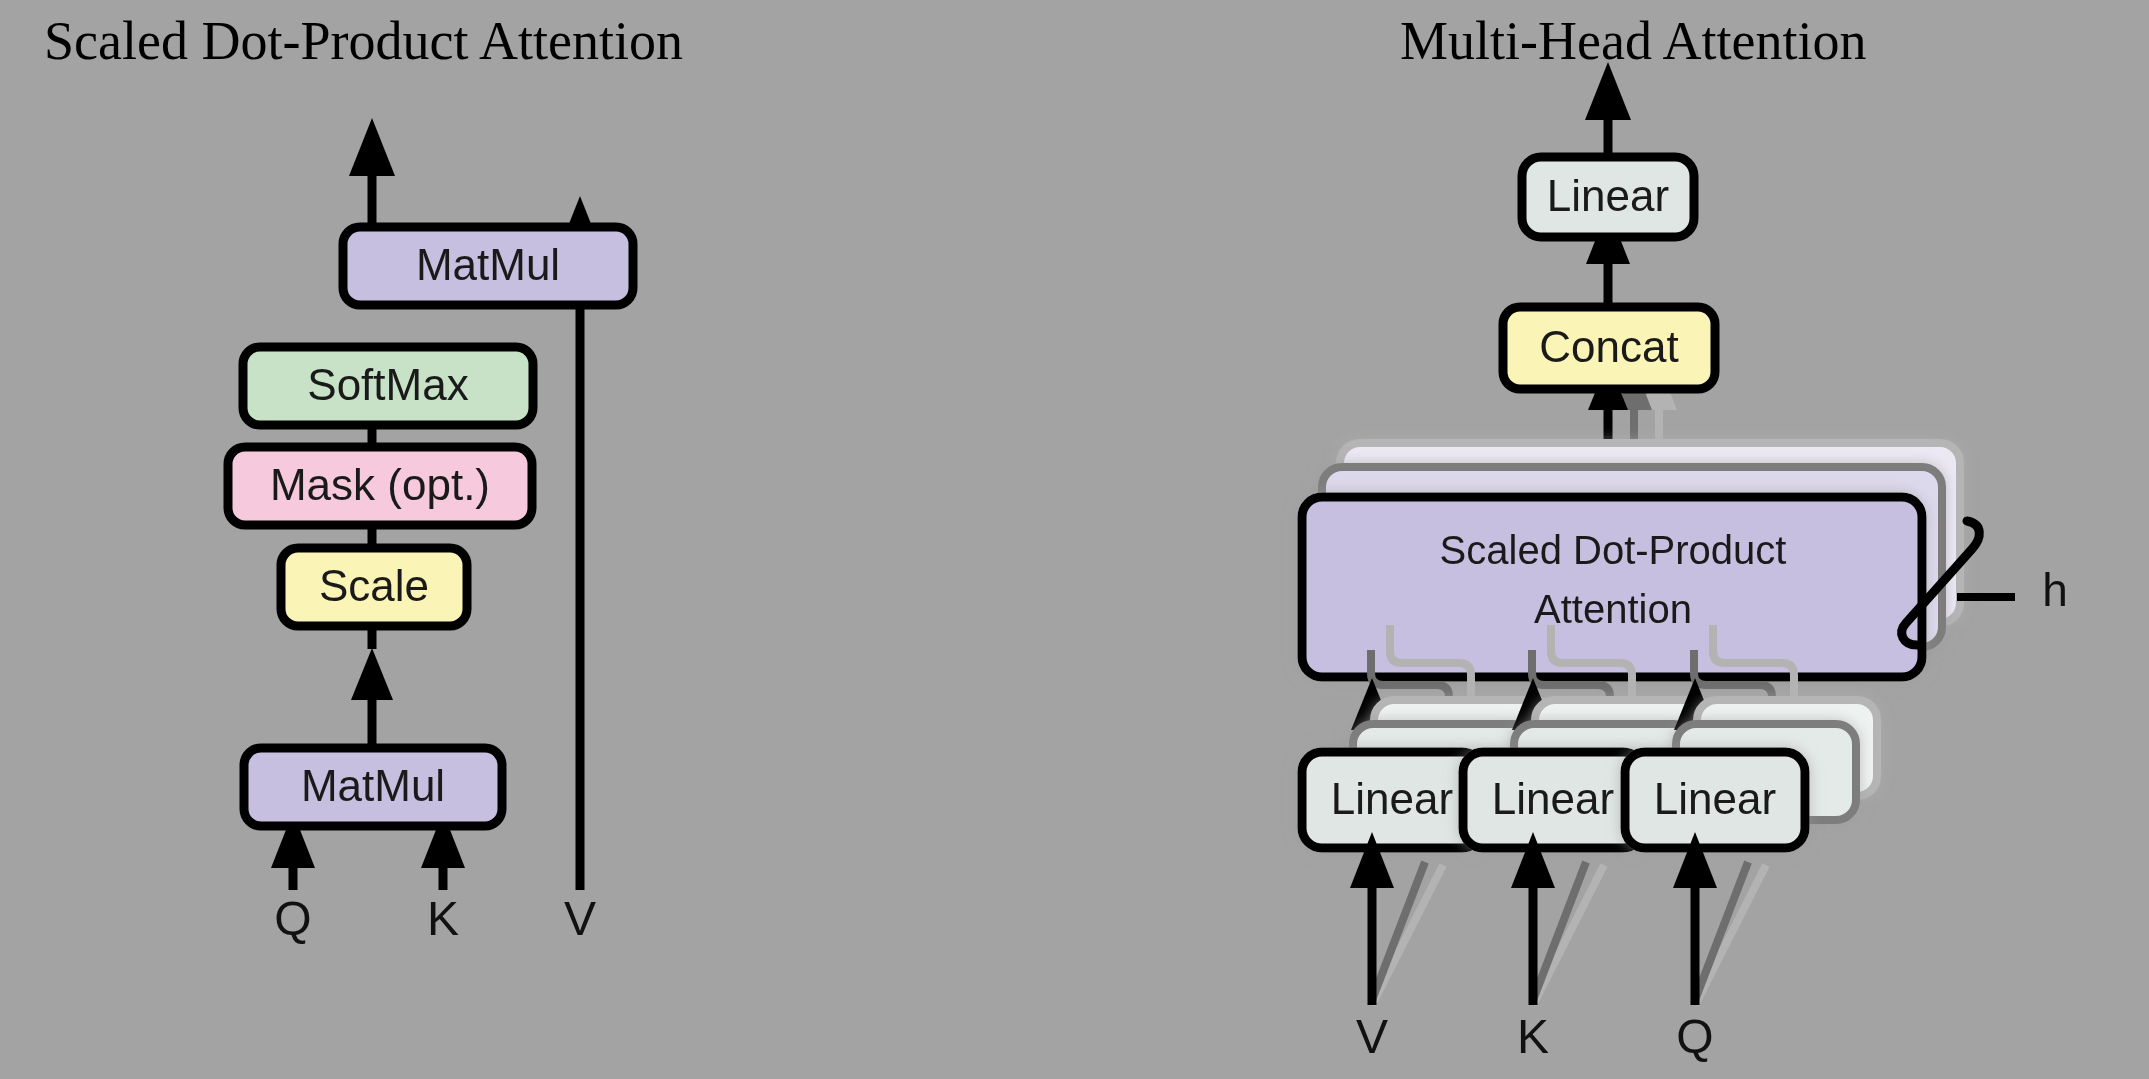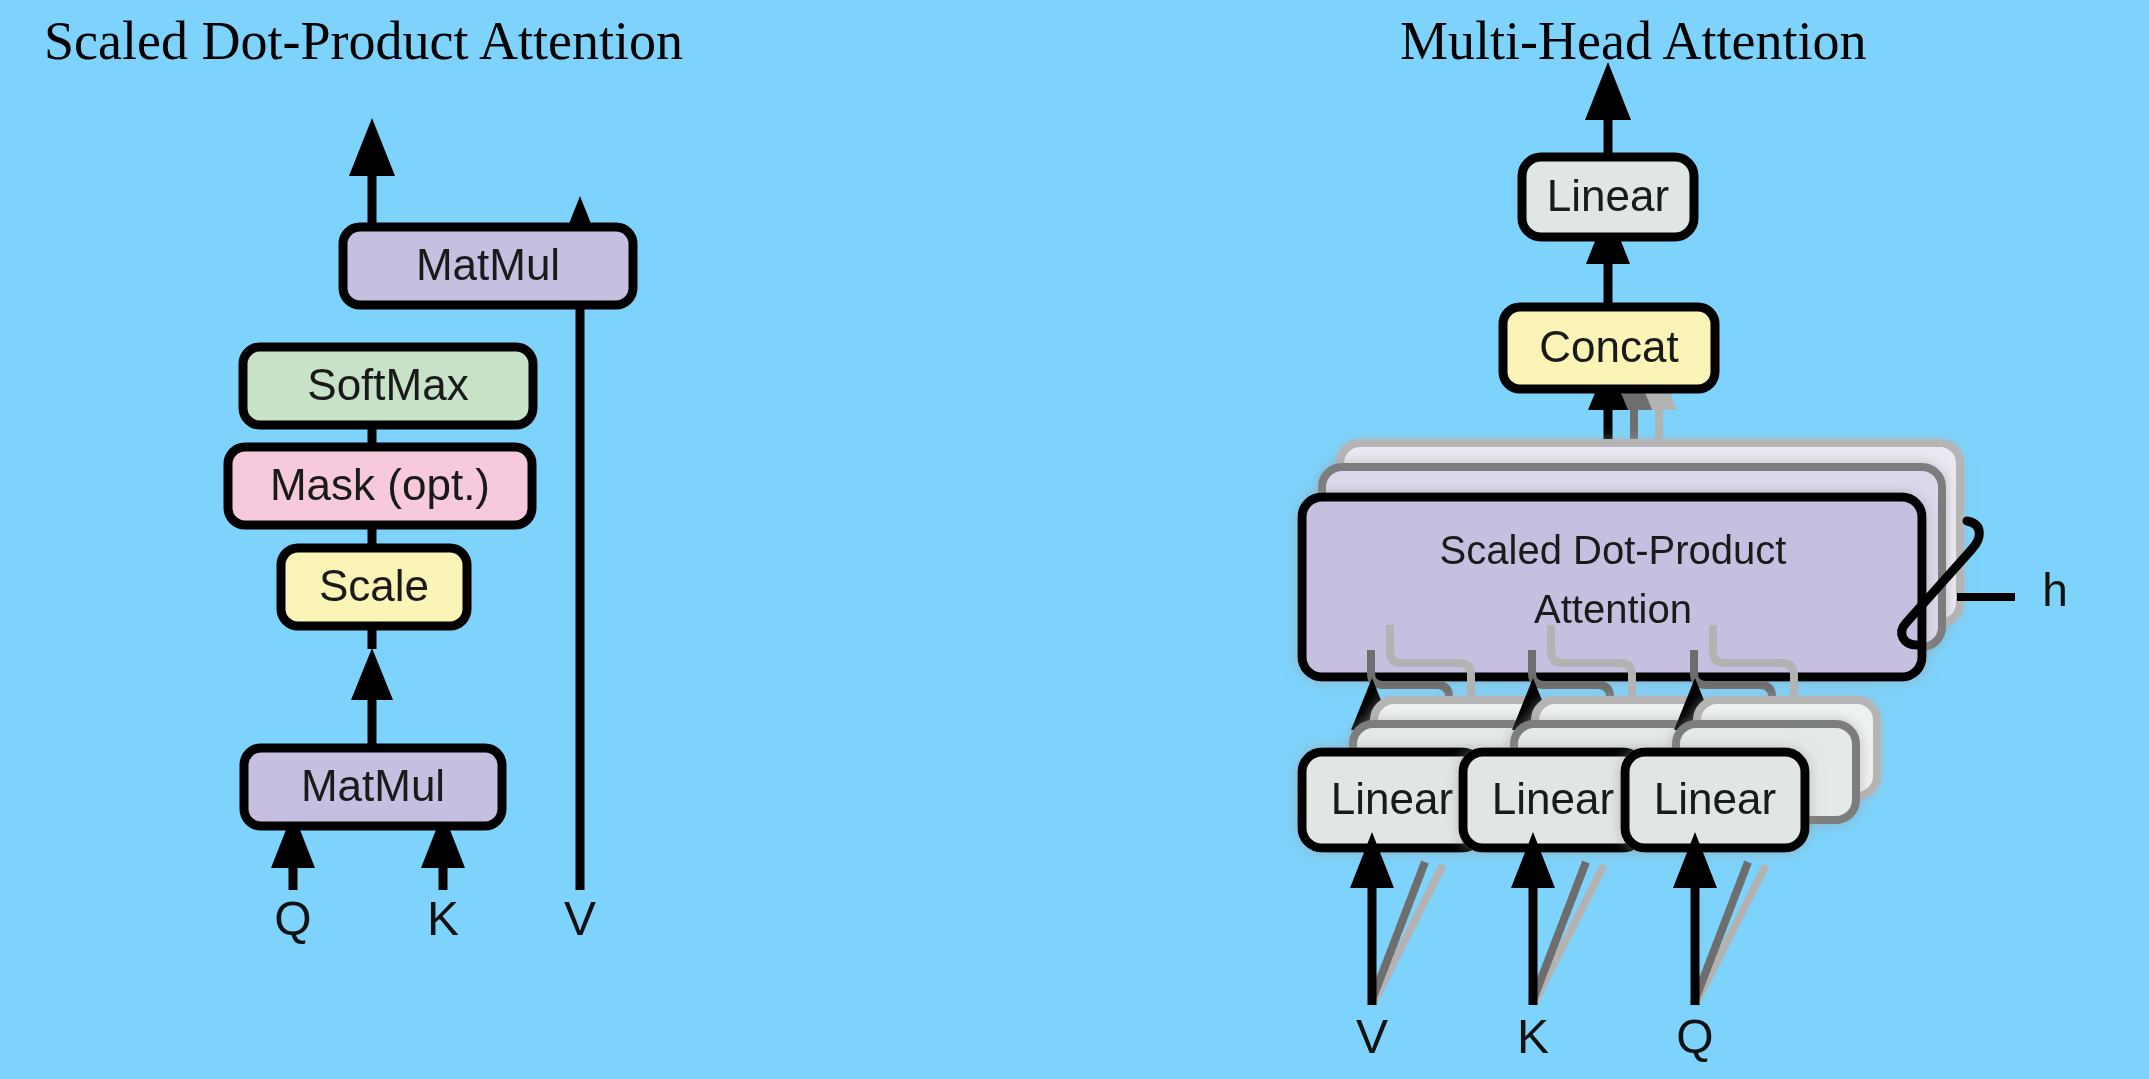--- a/index.html
+++ b/index.html
@@ -10,21 +10,21 @@
   body {
     width: 2149px;
     height: 1079px;
     overflow: hidden;
     font-family: "Liberation Sans", sans-serif;
   }
   #figure {
     position: relative;
     width: 2149px;
     height: 1079px;
-    background: #7dd3fc;
+    background: #a3a3a3;
   }
   #figure svg {
     position: absolute;
     top: 0;
     left: 0;
     width: 2149px;
     height: 1079px;
   }
   .panel-title {
     font-family: "Liberation Serif", serif;

